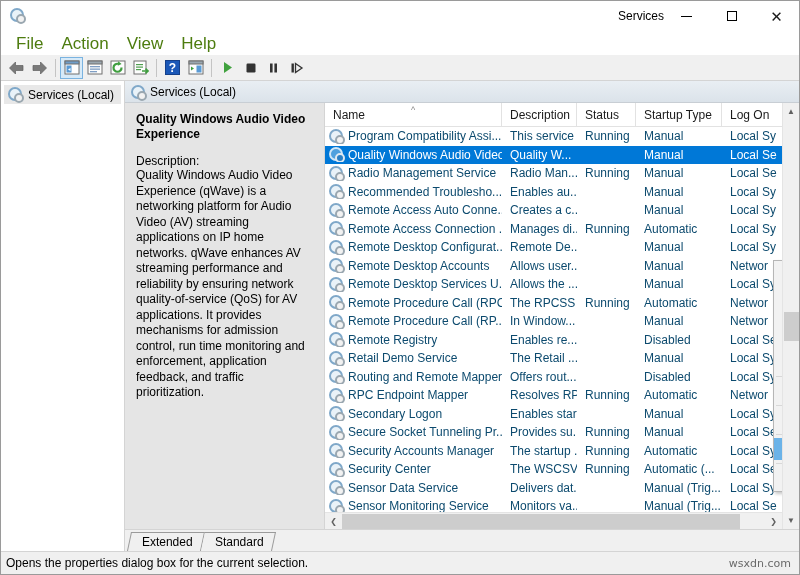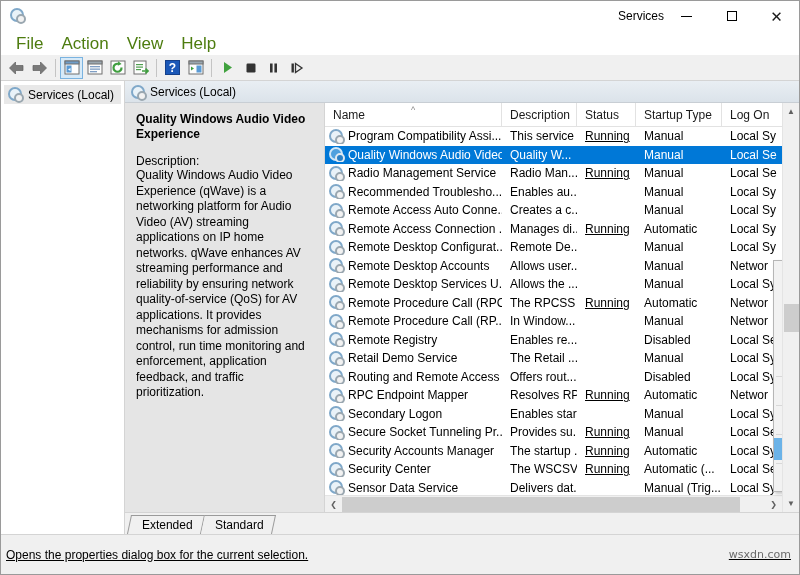--- a/index.html
+++ b/index.html
@@ -144,27 +144,27 @@
   }
   .c-name { width: 177px; min-width:177px; }
   .c-desc { width: 75px; min-width:75px; }
   .c-stat { width: 59px; min-width:59px; }
   .c-start { width: 86px; min-width:86px; }
   .c-logon { width: 60px; min-width:60px; border-right: none; }
 
   .lp-rows { flex: 1; overflow: hidden; position: relative; }
   .srow {
     height: 18.5px; display: flex; align-items: center;
-    font-size: 12px; color: #000000; white-space: nowrap;
+    font-size: 12px; color: #0c4a6e; white-space: nowrap;
   }
   .srow.sel { background: #0078d7; color: #ffffff; }
   .cell { overflow: hidden; white-space: nowrap; padding-left: 8px; }
   .cell.name { width: 177px; min-width:177px; display: flex; align-items: center; padding-left: 4px; }
   .cell.desc { width: 75px; min-width:75px; }
-  .cell.stat { width: 59px; min-width:59px;text-decoration:underline; }
+  .cell.stat { width: 59px; min-width:59px; }
   .cell.start { width: 86px; min-width:86px; }
   .cell.logon { width: 60px; min-width:60px; }
   .svc-ico { width: 15px; height: 15px; margin-right: 4px; flex: 0 0 auto; position: relative; }
 
   
   .vscroll {
     width: 17px; min-width: 17px;
     background: #f0f0f0;
     border-left: 1px solid #e4e4e4;
     display: flex; flex-direction: column;
@@ -225,26 +225,26 @@
     border-top: 1px solid #9a9a9a;
     border-right: 1px solid #9a9a9a;
     position: relative;
     transform: skewX(-12deg);
   }
   .tab span { transform: skewX(12deg); display:block; }
   .tab.first { border-left: 1px solid #9a9a9a; }
 
   
   .statusbar {
-    height: 40px; min-height: 23px;
+    height: 23px; min-height: 23px;
     background: #f0f0f0;
     border-top: 1px solid #d4d4d4;
     display: flex; align-items: center;
     padding-left: 5px;
-    font-size: 12px; color: #000; text-decoration: underline;
+    font-size: 12px; color: #000;
   }
   .watermark {
     margin-left: auto; margin-right: 8px;
     font-size: 11px; color: #6a6a6a;
     font-family: "DejaVu Sans", sans-serif;
   }
 
   
   .gear { width:100%; height:100%; position:relative; }
   .gear::before {
@@ -539,21 +539,21 @@
                   <span>Retail Demo Service</span>
                 </div>
                 <div class="cell desc">The Retail ...</div>
                 <div class="cell stat"></div>
                 <div class="cell start">Manual</div>
                 <div class="cell logon">Local Sy</div>
               </div>
               <div class="srow">
                 <div class="cell name">
                   <span class="svc-ico"><span class="gear gear-sm"></span></span>
-                  <span>Routing and Remote Access</span>
+                  <span>Routing and Remote Mapper</span>
                 </div>
                 <div class="cell desc">Offers rout...</div>
                 <div class="cell stat"></div>
                 <div class="cell start">Disabled</div>
                 <div class="cell logon">Local Sy</div>
               </div>
               <div class="srow">
                 <div class="cell name">
                   <span class="svc-ico"><span class="gear gear-sm"></span></span>
                   <span>RPC Endpoint Mapper</span>

